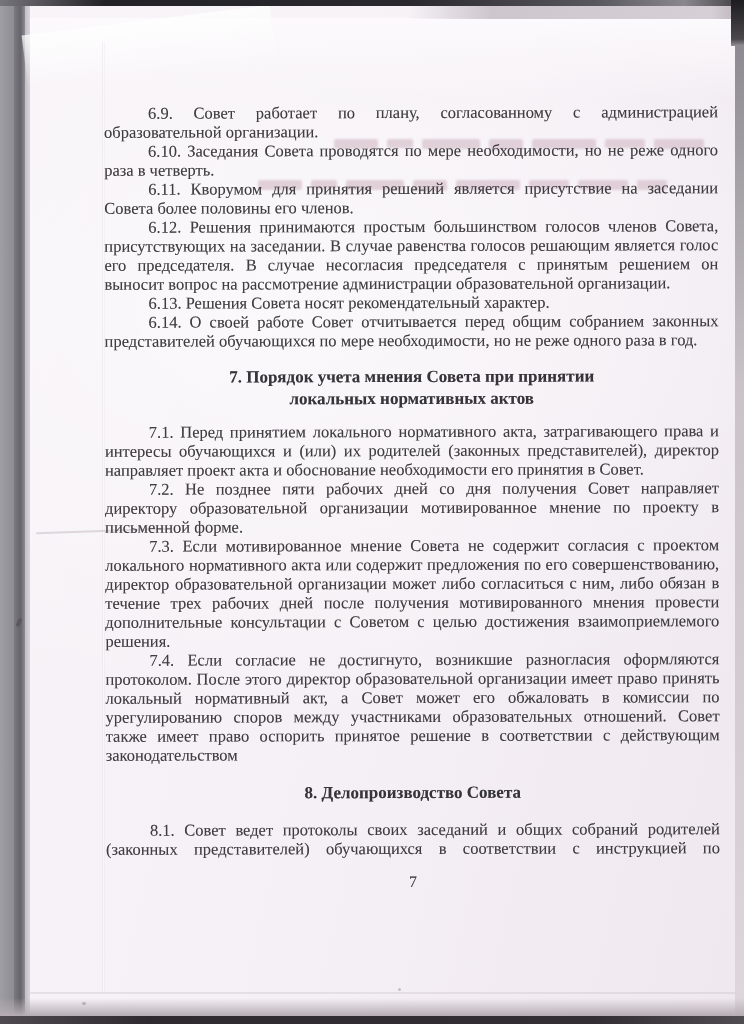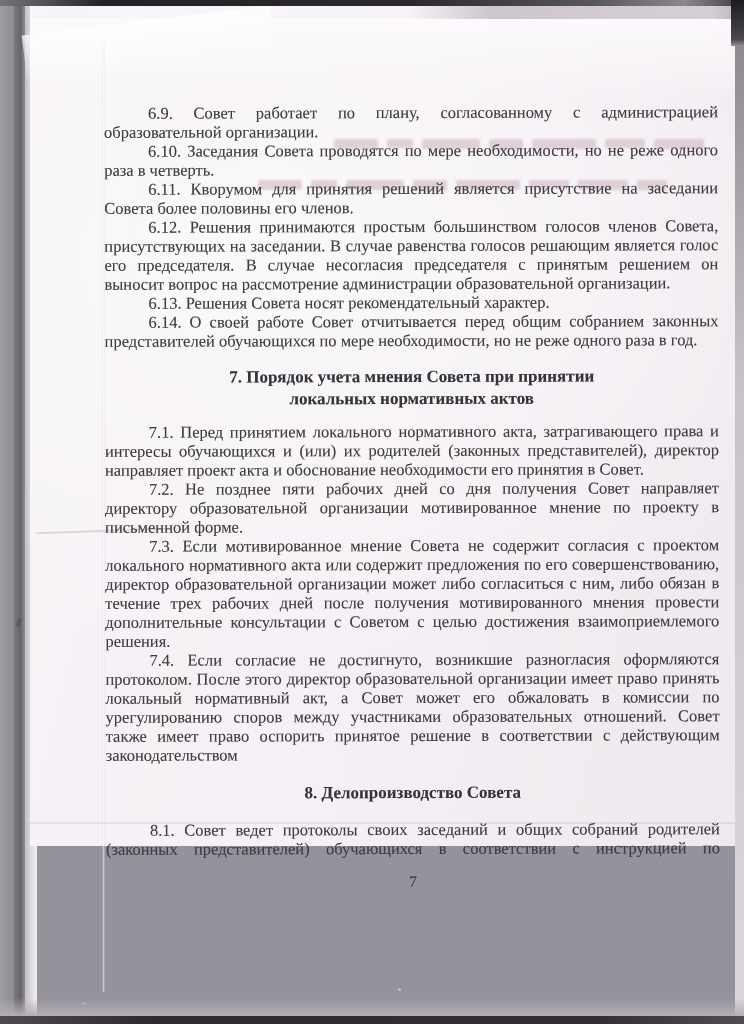--- a/index.html
+++ b/index.html
@@ -21,21 +21,21 @@
     background:linear-gradient(90deg,rgba(205,199,206,0),#cdc6cd 25%,#d6cfd6 90%,#b8b1b8); }
   .corner-tr { position:absolute; right:0; top:0; width:13px; height:46px;
     background:linear-gradient(180deg,#1d1c20,#4a474d 85%,#968f96); }
   .right-strip { position:absolute; right:0; top:46px; width:9px; height:970px;
     background:linear-gradient(180deg,#8f8a91,#c9c2c9 35%,#ddd6dc 100%); }
   .bottom-shadow { position:absolute; left:0; bottom:8px; width:744px; height:18px;
     background:linear-gradient(180deg,rgba(180,172,178,0),#b5adb3); }
   .bottom-strip { position:absolute; left:0; bottom:0; width:744px; height:8px;
     background:linear-gradient(90deg,#4e4a50,#2e2a2f 20%,#332e33 80%,#514c52); }
   
-  .page { position:absolute; left:30px; top:6px; width:714px; height:840px;
+  .page { position:absolute; left:30px; top:6px; width:714px; height:1010px;
     background:
       radial-gradient(ellipse 900px 600px at 35% 30%, rgba(255,255,255,0.55), rgba(255,255,255,0) 70%),
       linear-gradient(103deg,#f7f3f7 0%,#f5f0f5 52%,#efe8ee 100%);
   }
   .fold-top { position:absolute; left:0; top:12px; width:714px; height:80px;
     background:linear-gradient(180deg,#fcfafc,rgba(252,250,252,0)); }
   .crease-v { position:absolute; left:72px; top:36px; height:950px; width:3px;
     background:linear-gradient(90deg,rgba(135,125,135,0.14),rgba(255,255,255,0.55) 55%,rgba(135,125,135,0.10)); }
   .crease-diag { position:absolute; left:-6px; top:14px; width:250px; height:54px;
     background:linear-gradient(to bottom,rgba(255,255,255,0.75),rgba(255,255,255,0));

